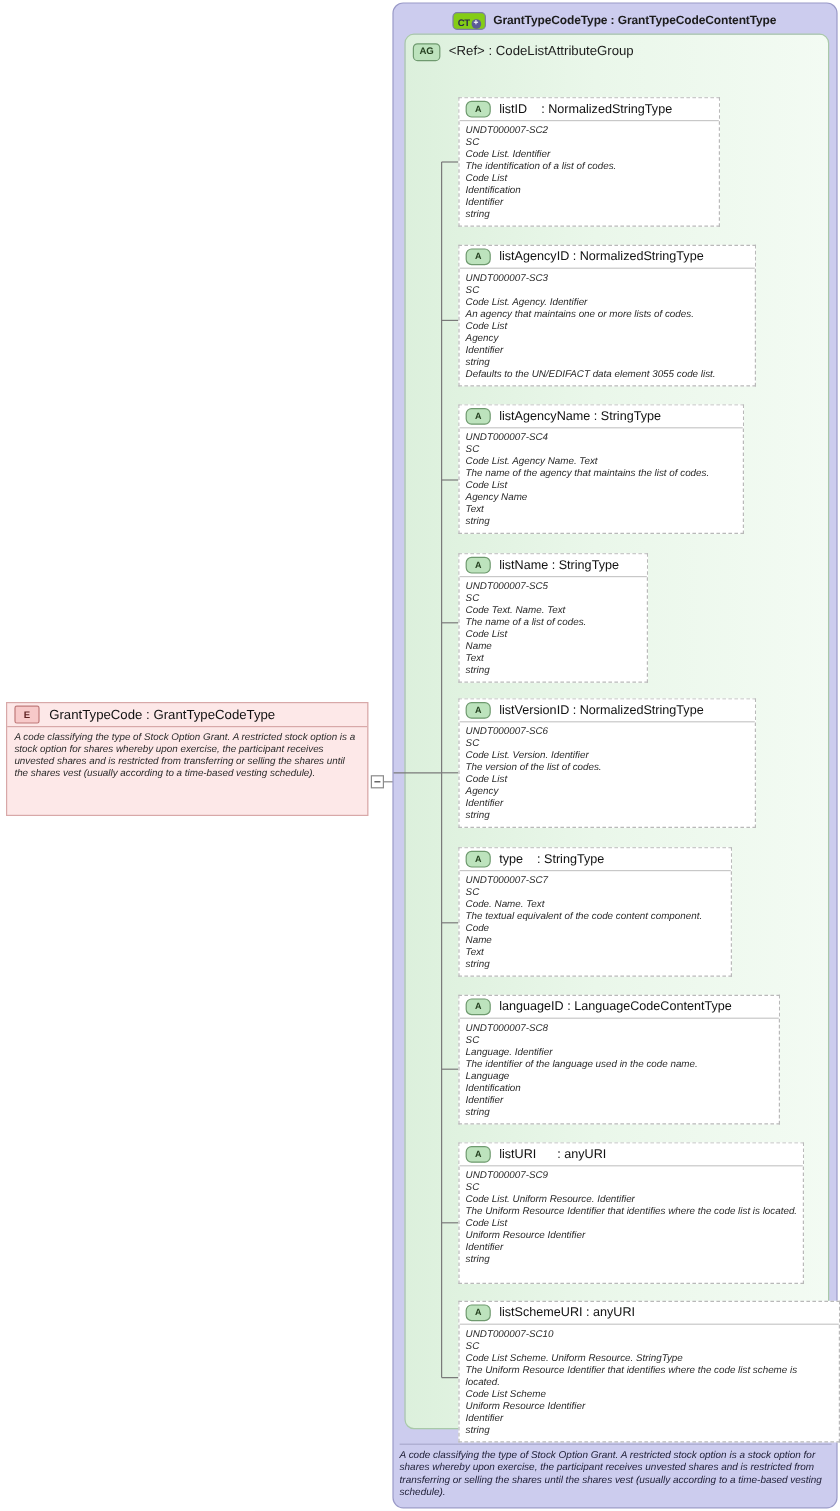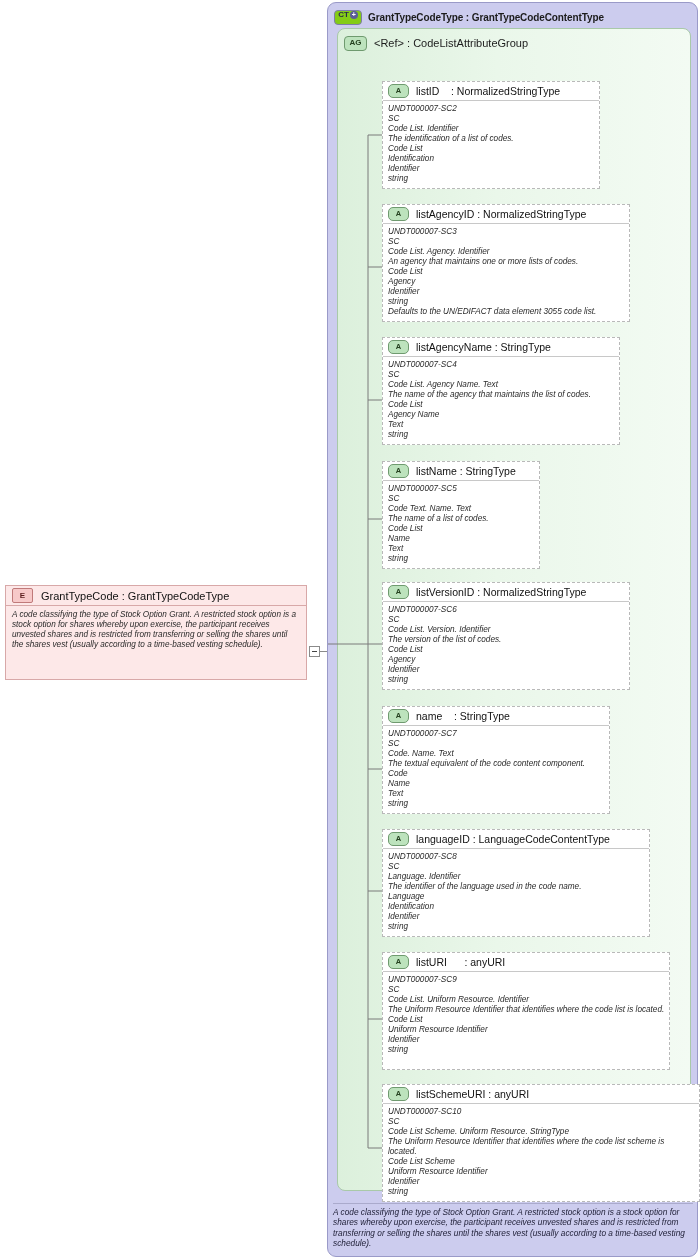--- a/index.html
+++ b/index.html
@@ -12,23 +12,23 @@
     position:absolute;left:327px;top:2px;width:371px;height:1255px;
     background:#ccccee;border:1px solid #9a9ac8;border-radius:9px;
     box-sizing:border-box;
   }
   #ct-header{
     position:absolute;left:6px;top:5px;width:100%;height:18px;
     display:flex;align-items:center;gap:6px;
   }
   .ct-icon{
     width:26px;height:13px;border:1px solid #7d7da8;border-radius:4px;
-    background:#84cc16;display:flex;align-items:flex-start;justify-content:center;
+    background:#84cc16;display:flex;align-items:flex-end;justify-content:center;
     font-size:8px;font-weight:bold;color:#2b2b48;line-height:1;
-    letter-spacing:-0.2px;position:relative;flex:none;
+    letter-spacing:-0.2px;position:relative;flex:none;margin-left:43px;
   }
   .ct-icon .plus{
     width:8px;height:8px;border-radius:50%;background:#5b5b96;color:#fff;
     font-size:7px;display:inline-flex;align-items:center;justify-content:center;
     margin-left:1px;line-height:1;font-weight:bold;
   }
   #ct-title{font-size:10px;font-weight:bold;color:#1c1c1c;letter-spacing:-0.1px;}
 
   
   #ag-group{
@@ -228,21 +228,21 @@
             <div>The version of the list of codes.</div>
             <div>Code List</div>
             <div>Agency</div>
             <div>Identifier</div>
             <div>string</div>
           </div>
         </div>
         <div class="attr" style="left: 44px; top: 677px; width: 228px; height: 108px;">
           <div class="hd">
             <span class="a-icon">A</span>
-            <span class="nm">name    : StringType</span>
+            <span class="nm">type    : StringType</span>
           </div>
           <div class="bd">
             <div>UNDT000007-SC7</div>
             <div>SC</div>
             <div>Code. Name. Text</div>
             <div>The textual equivalent of the code content component.</div>
             <div>Code</div>
             <div>Name</div>
             <div>Text</div>
             <div>string</div>

